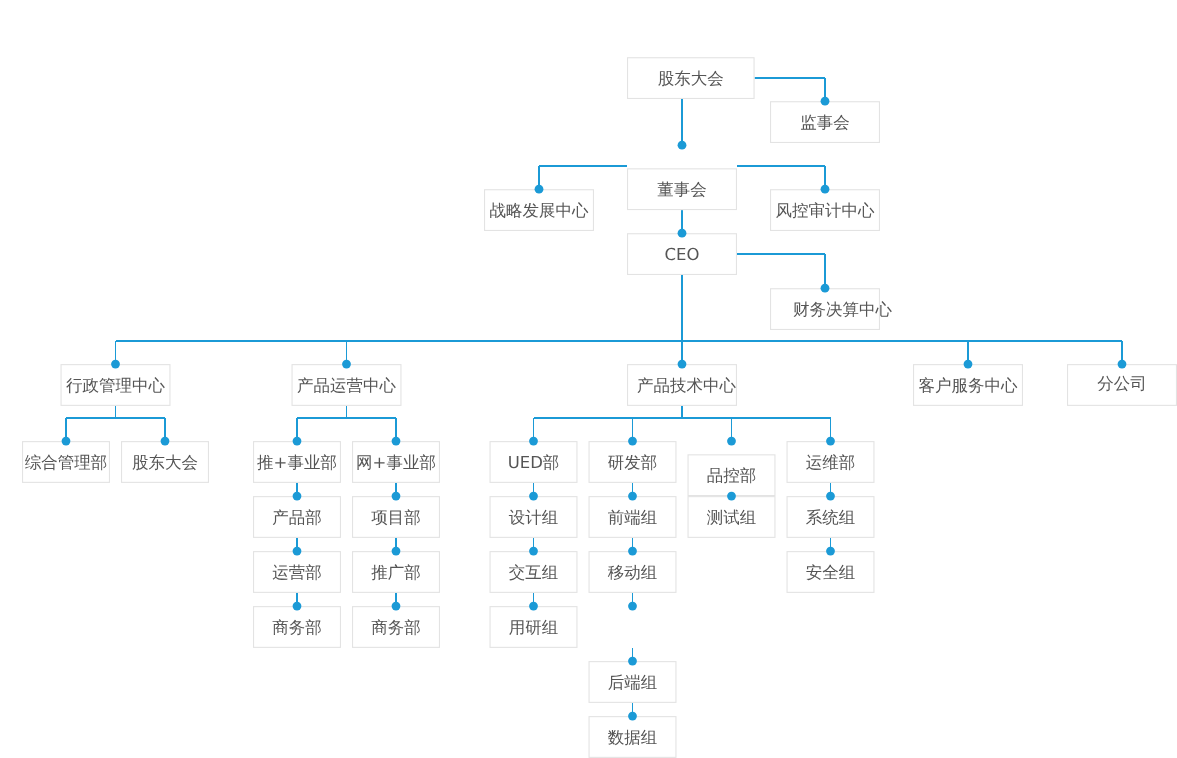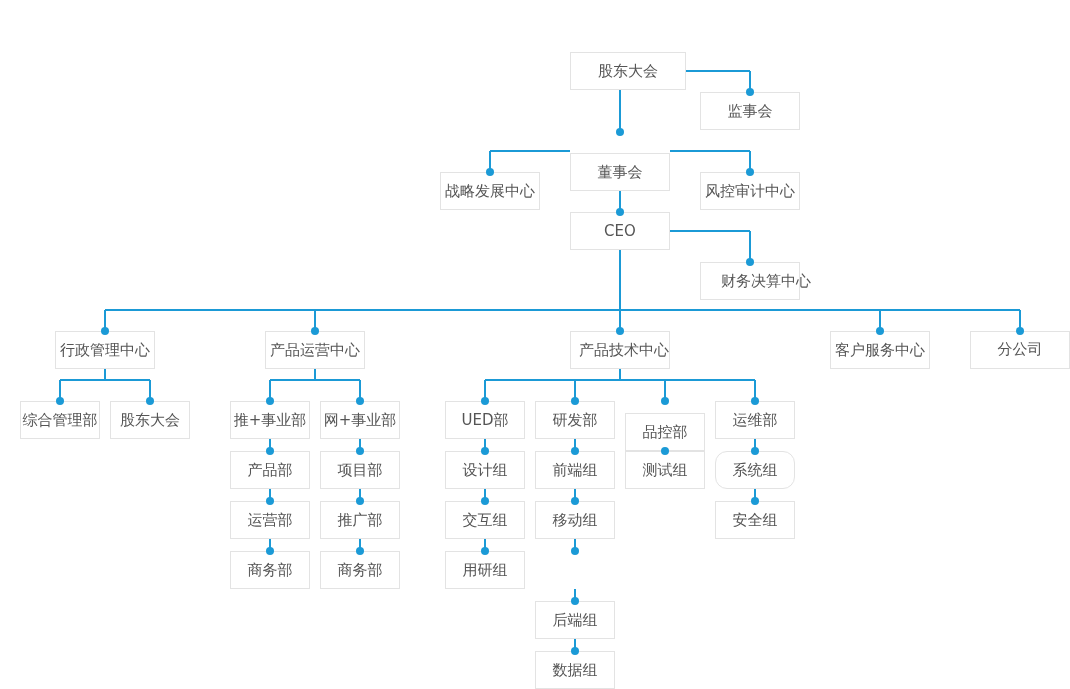--- a/index.html
+++ b/index.html
@@ -234,21 +234,21 @@
     </div>
     <span class="dot" style="left: 665px; top: 401px; background: rgb(27, 154, 214);"></span>
     <div class="node" style="left: 625px; top: 451px; width: 80px; height: 38px;">
       <span>测试组</span>
     </div>
     <span class="dot" style="left: 665px; top: 451px; background: rgb(27, 154, 214);"></span>
     <div class="node" style="left: 715px; top: 401px; width: 80px; height: 38px;">
       <span>运维部</span>
     </div>
     <span class="dot" style="left: 755px; top: 401px; background: rgb(27, 154, 214);"></span>
-    <div class="node" style="left: 715px; top: 451px; width: 80px; height: 38px; border-radius: 12px;">
+    <div class="node" style="left: 715px; top: 451px; width: 80px; height: 38px;">
       <span>系统组</span>
     </div>
     <span class="dot" style="left: 755px; top: 451px; background: rgb(27, 154, 214);"></span>
     <div class="node" style="left: 715px; top: 501px; width: 80px; height: 38px;">
       <span>安全组</span>
     </div>
     <span class="dot" style="left: 755px; top: 501px; background: rgb(27, 154, 214);"></span>
   </div>
 
 </body></html>

